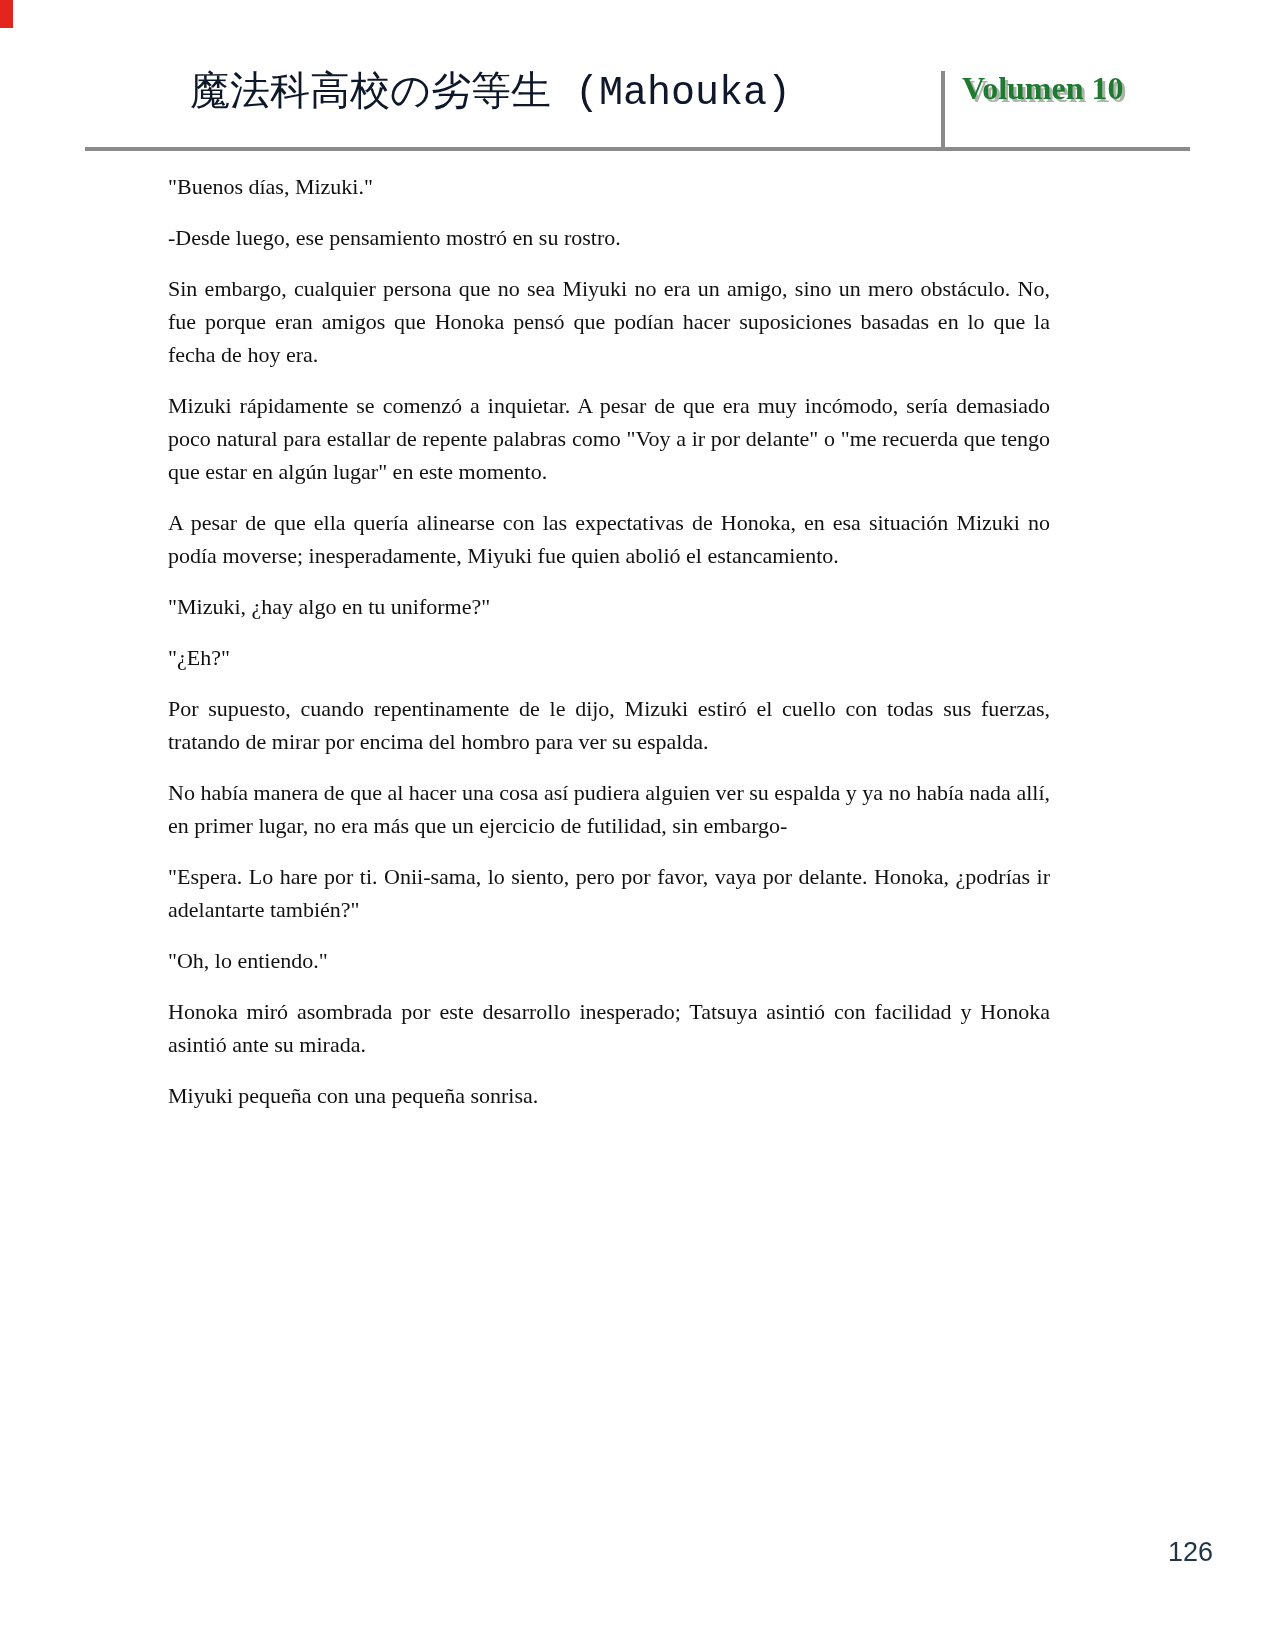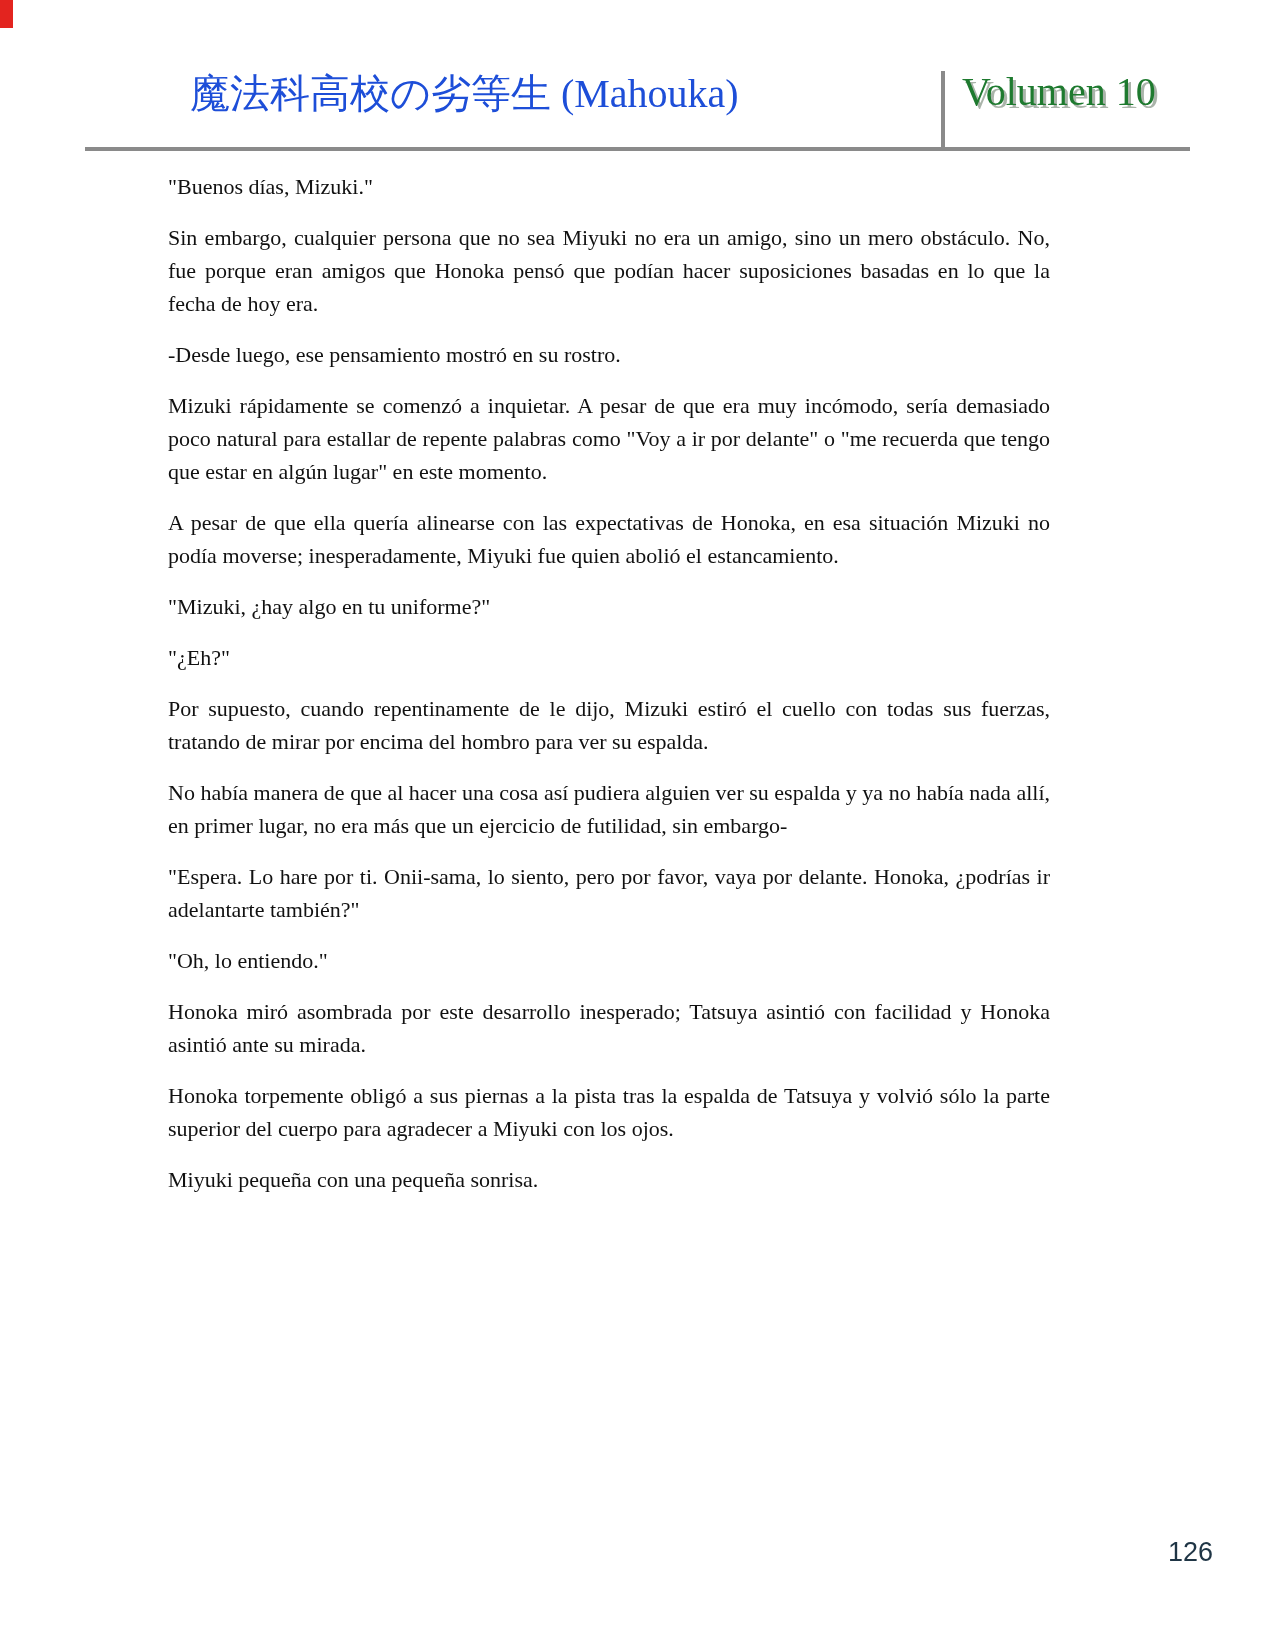--- a/index.html
+++ b/index.html
@@ -27,39 +27,39 @@
   }
 
   
   .header { position: absolute; left: 0; top: 0; width: 1275px; height: 155px; }
   .title-jp {
     position: absolute;
     left: 190px;
     top: 74px;
     font-size: 40px;
     line-height: 1;
-    color: #1d4ed8;
+    color: #0f172a;
     white-space: nowrap;
-    font-family: Liberation Serif, serif;
+    font-family: Liberation Mono, monospace;
   }
   .header-vbar {
     position: absolute;
     left: 941px;
     top: 71px;
     width: 4px;
     height: 77px;
     background: #8a8a8a;
   }
   .volume-label {
     position: absolute;
     left: 962px;
     top: 72px;
-    font-size: 40px;
+    font-size: 32px;
     line-height: 1;
-    font-weight: normal;
+    font-weight: bold;
     color: #1e7a2f;
     text-shadow: 3px 3px 0 #aab4aa;
     white-space: nowrap;
     font-family: "Liberation Serif", "DejaVu Serif", serif;
   }
   .header-rule {
     position: absolute;
     left: 85px;
     top: 147px;
     width: 1105px;
@@ -102,28 +102,27 @@
 <header class="header">
   <div class="title-jp">魔法科高校の劣等生 (Mahouka)</div>
   <div class="header-vbar" style="background: rgb(138, 138, 138);"></div>
   <div class="volume-label" style="color: rgb(30, 122, 47);">Volumen 10</div>
   <div class="header-rule" style="background: rgb(138, 138, 138);"></div>
 </header>
 
 <main class="page-body">
 
 <p>"Buenos días, Mizuki."</p>
+    <p>-Desde luego, ese pensamiento mostró en su rostro.</p>
     <p>Sin embargo, cualquier persona que no sea Miyuki no era un amigo, sino un mero obstáculo. No, fue porque eran amigos que Honoka pensó que podían hacer suposiciones basadas en lo que la fecha de hoy era.</p>
-    <p>-Desde luego, ese pensamiento mostró en su rostro.</p>
     <p>Mizuki rápidamente se comenzó a inquietar. A pesar de que era muy incómodo, sería demasiado poco natural para estallar de repente palabras como "Voy a ir por delante" o "me recuerda que tengo que estar en algún lugar" en este momento.</p>
     <p>A pesar de que ella quería alinearse con las expectativas de Honoka, en esa situación Mizuki no podía moverse; inesperadamente, Miyuki fue quien abolió el estancamiento.</p>
     <p>"Mizuki, ¿hay algo en tu uniforme?"</p>
     <p>"¿Eh?"</p>
     <p>Por supuesto, cuando repentinamente de le dijo, Mizuki estiró el cuello con todas sus fuerzas, tratando de mirar por encima del hombro para ver su espalda.</p>
     <p>No había manera de que al hacer una cosa así pudiera alguien ver su espalda y ya no había nada allí, en primer lugar, no era más que un ejercicio de futilidad, sin embargo-</p>
     <p>"Espera. Lo hare por ti. Onii-sama, lo siento, pero por favor, vaya por delante. Honoka, ¿podrías ir adelantarte también?"</p>
     <p>"Oh, lo entiendo."</p>
     <p>Honoka miró asombrada por este desarrollo inesperado; Tatsuya asintió con facilidad y Honoka asintió ante su mirada.</p>
-    <p>Honoka torpemente obligó a sus piernas a la pista tras la espalda de Tatsuya y volvió sólo la parte superior del cuerpo para agradecer a Miyuki con los ojos.</p>
     <p>Miyuki pequeña con una pequeña sonrisa.</p>
   </main>
 
 <div class="page-number" style="color: rgb(31, 53, 69);">126</div>
 
 </body></html>

